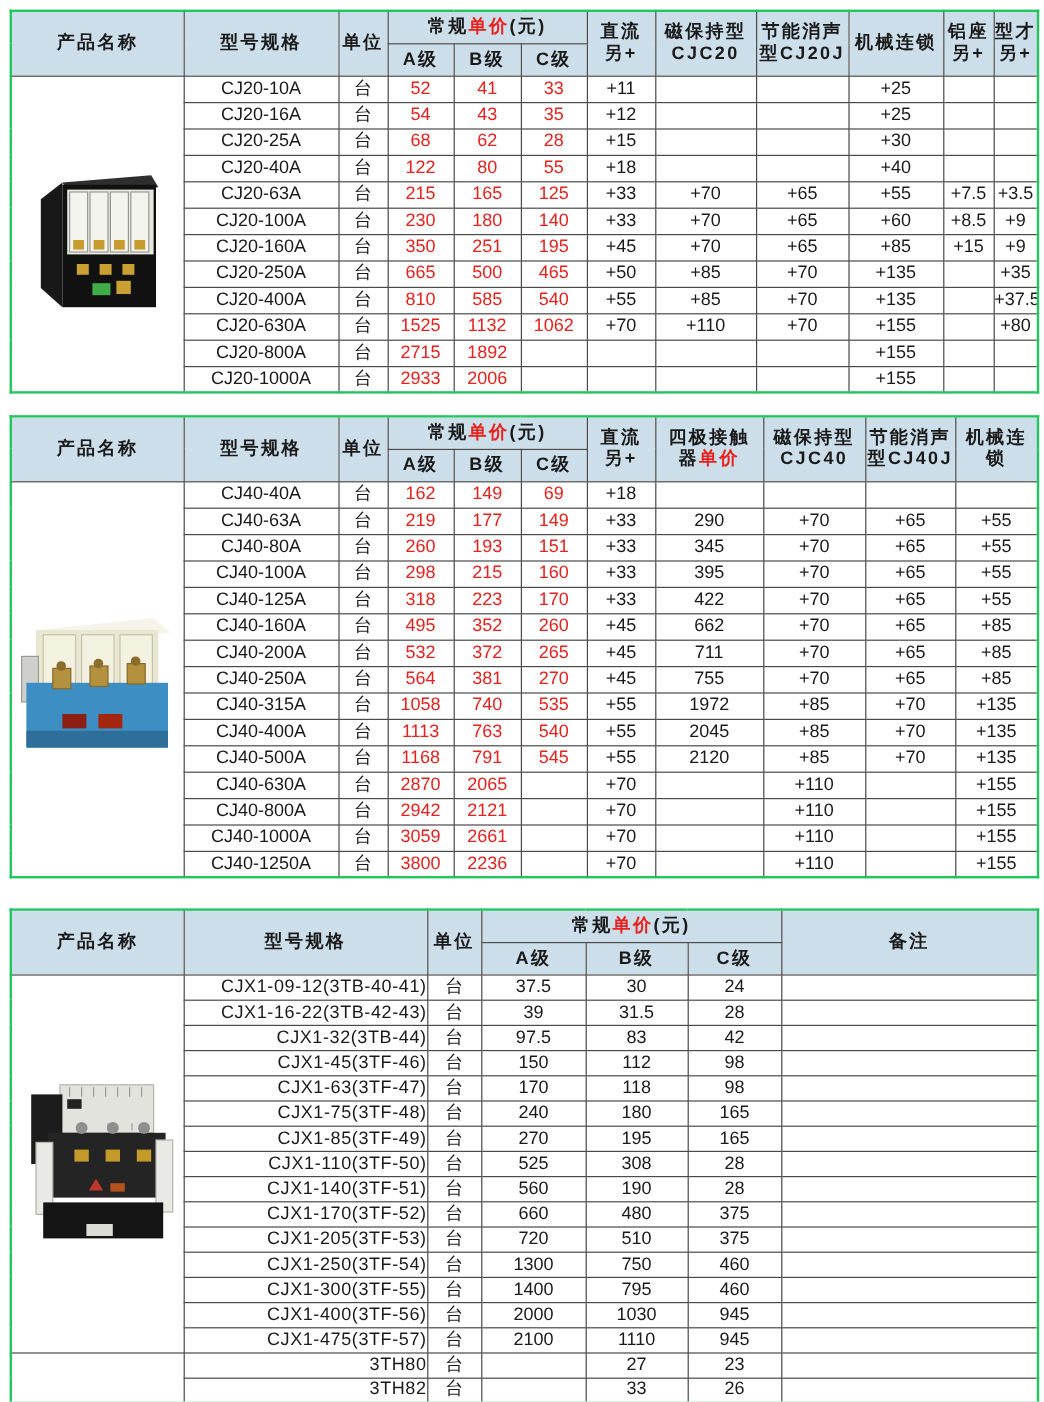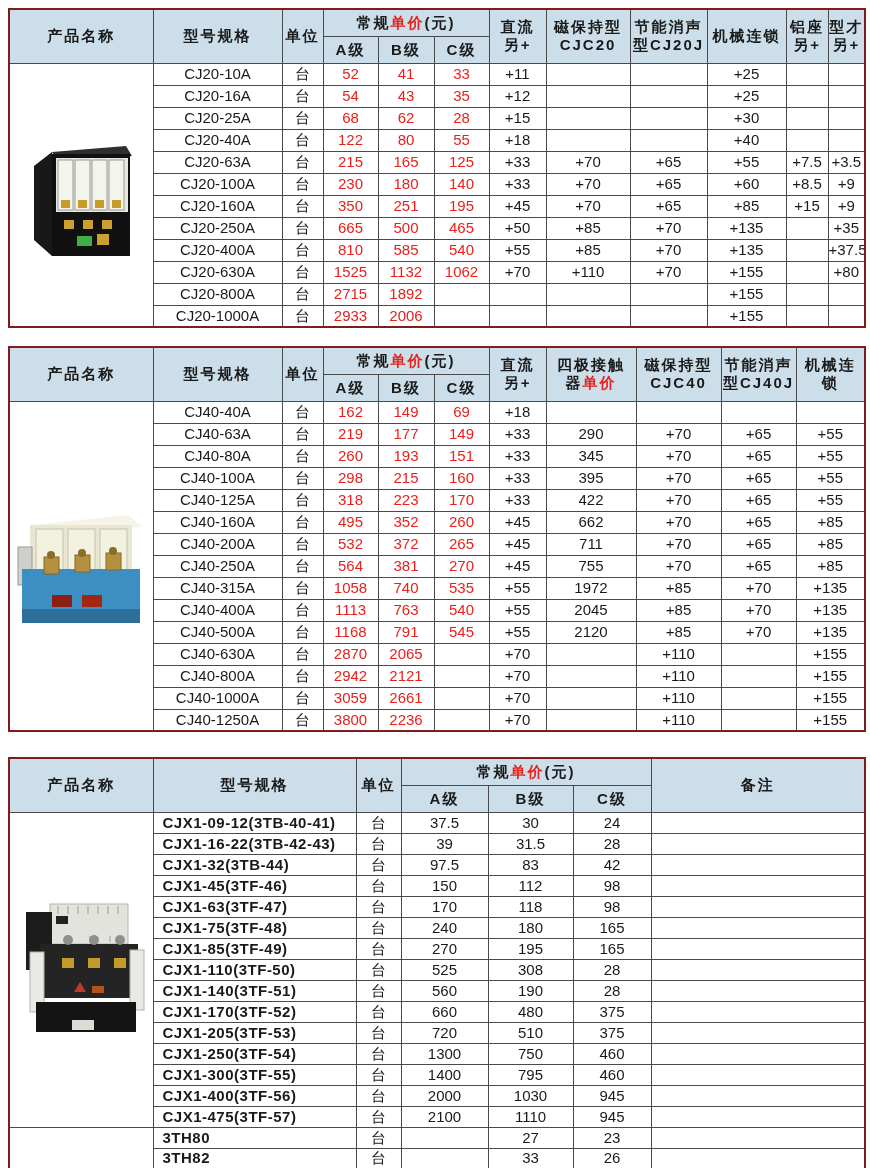--- a/index.html
+++ b/index.html
@@ -6,38 +6,38 @@
   html, body { margin: 0; padding: 0; }
   body {
     width: 870px; height: 1168px; background: #ffffff;
     font-family: "Liberation Sans", "DejaVu Sans", sans-serif;
     color: #1a1a1a;
   }
   .page { padding: 8px 7px 0 8px; }
 
   table.price {
     border-collapse: collapse; table-layout: fixed; width: 855px;
-    border: 2px solid #7f1d1d;
+    border: 2px solid #22c55e;
   }
   table.t2 { margin-top: 18px; }
   table.t3 { margin-top: 25px; }
 
   td, th {
     border: 1px solid #4a4a4a; text-align: center; vertical-align: middle;
     padding: 0; font-size: 15px; line-height: 1.2; overflow: hidden;
   }
   thead th {
     background: #ccdee9; font-weight: bold; letter-spacing: 2px; font-size: 15px;
   }
   thead tr { height: 27px; }
   tbody tr { height: 22px; }
   table.t3 tbody tr { height: 21px; }
 
   .red { color: #e8211d; }
-  table.model-left td.model { text-align: left; padding-left: 9px; letter-spacing: 0.5px; font-weight: bold; }
+  table.model-left td.model { text-align: right; padding-left: 9px; letter-spacing: 0.5px; }
   td.product-cell { background: #ffffff; }
   td.product-cell svg { display: block; margin: 0 auto; }
 </style>
 </head>
 <body>
 
 <div class="page">
 
   <table class="price t1">
     <colgroup>

